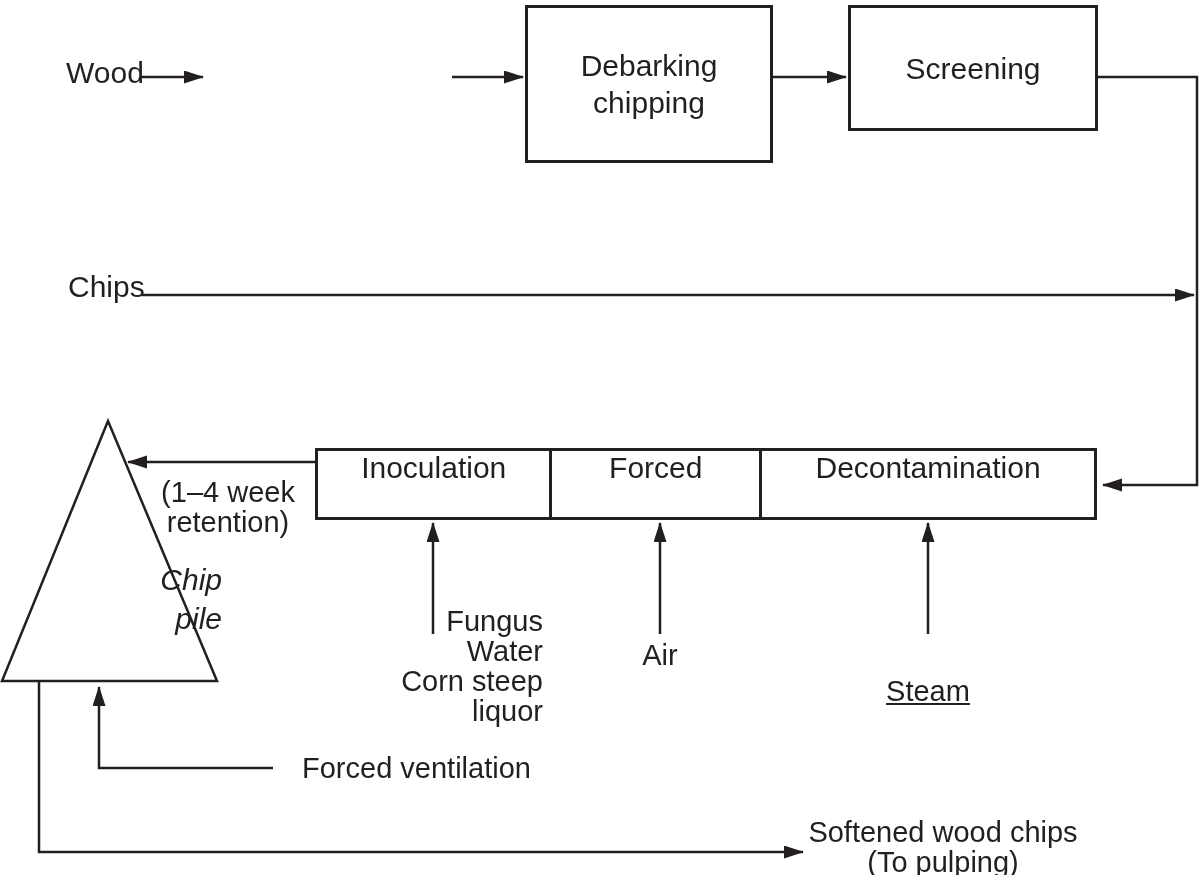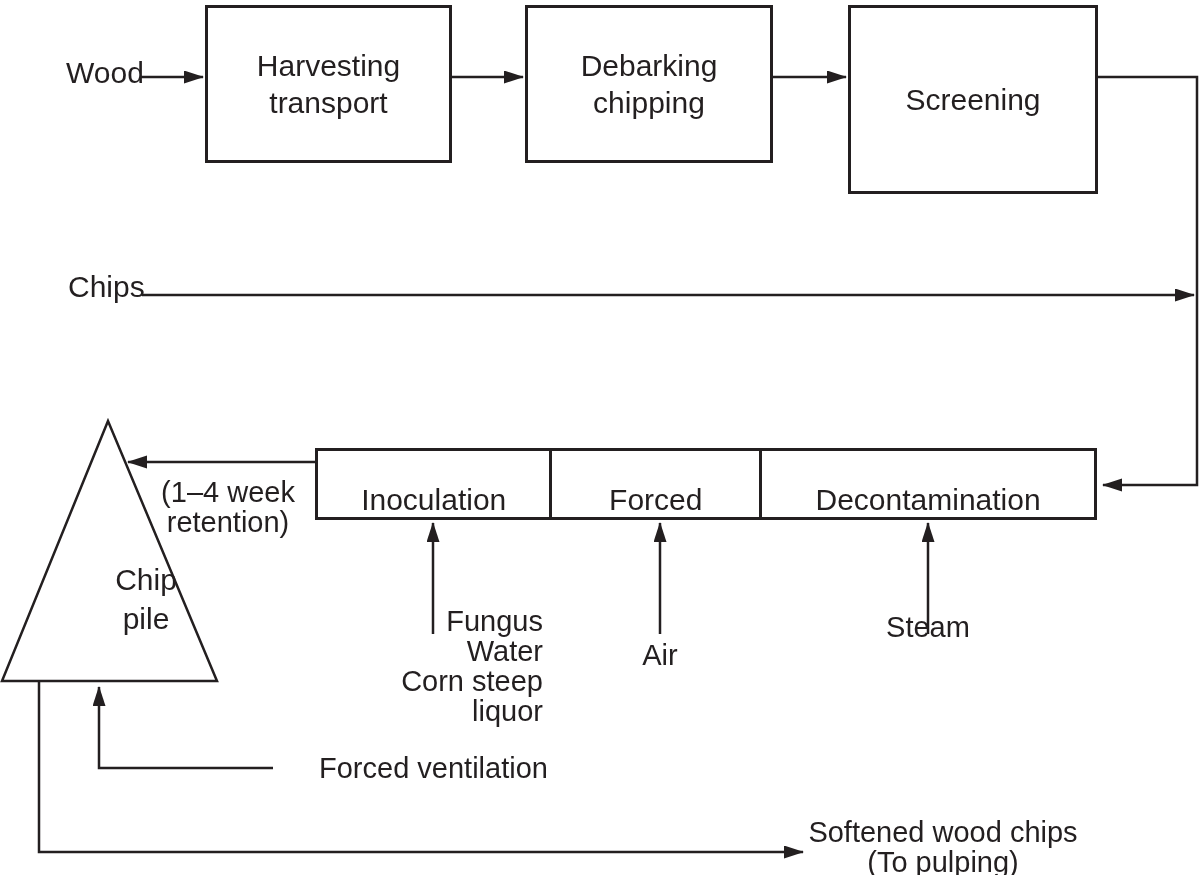--- a/index.html
+++ b/index.html
@@ -43,21 +43,21 @@
     top: 448px;
     width: 782px;
     height: 72px;
     border: 3px solid #231f20;
     background: #ffffff;
     display: flex;
   }
   .pcell {
     box-sizing: border-box;
     display: flex;
-    align-items: flex-end;
+    align-items: flex-start;
     justify-content: center;
     font-size: 30px;
   }
   .pcell + .pcell {
     border-left: 3px solid #231f20;
   }
   .lbl {
     position: absolute;
     font-size: 30px;
     line-height: 36px;
@@ -65,21 +65,20 @@
     margin-left: 38px;
   }
   .note {
     position: absolute;
     font-size: 29px;
     line-height: 30px;
     text-align: center;
   }
   .note.left {
     text-align: left;
-    margin-left: 17px;
   }
 </style>
 </head>
 <body>
 
 <div class="canvas">
 
   <svg class="wires" viewBox="0 0 1204 875">
     <defs>
       <marker id="ah" markerUnits="userSpaceOnUse" markerWidth="22" markerHeight="15" refX="19" refY="6.5" orient="auto">
@@ -95,64 +94,60 @@
     <path d="M315,462 H128" stroke="#231f20" stroke-width="2.5" fill="none" marker-end="url(#ah)"></path>
     <path d="M433,634 V523" stroke="#231f20" stroke-width="2.5" fill="none" marker-end="url(#ah)"></path>
     <path d="M660,634 V523" stroke="#231f20" stroke-width="2.5" fill="none" marker-end="url(#ah)"></path>
     <path d="M928,634 V523" stroke="#231f20" stroke-width="2.5" fill="none" marker-end="url(#ah)"></path>
     <path d="M273,768 H99 V687" stroke="#231f20" stroke-width="2.5" fill="none" marker-end="url(#ah)"></path>
     <path d="M39,680 V852 H803" stroke="#231f20" stroke-width="2.5" fill="none" marker-end="url(#ah)"></path>
 
     <polygon points="108,421 2,681 217,681" fill="#ffffff" stroke="#231f20" stroke-width="2.5"></polygon>
   </svg>
 
-  <div class="box" style="left:205px; top:5px; width:247px; height:158px;">
-    <span>Harvesting</span>
-    <span>transport</span>
-  </div>
   <div class="box" style="left:525px; top:5px; width:248px; height:158px;">
     <span>Debarking</span>
     <span>chipping</span>
   </div>
-  <div class="box" style="left:848px; top:5px; width:250px; height:189px;">
+  <div class="box" style="left:848px; top:5px; width:250px; height:126px;">
     <span>Screening</span>
   </div>
 
   <div class="prow">
     <div class="pcell" style="flex:235 0 0;">
       <span>Inoculation</span>
     </div>
     <div class="pcell" style="flex:210 0 0;">
       <span>Forced</span>
     </div>
     <div class="pcell" style="flex:337 0 0;">
       <span>Decontamination</span>
     </div>
   </div>
 
   <div class="lbl" style="left:28px; top:55px;">Wood</div>
   <div class="lbl" style="left:30px; top:269px;">Chips</div>
 
-  <div class="lbl" style="left:48px; top:560px; width:120px; text-align:center; line-height:39px;">
+  <div class="lbl" style="left:64px; top:560px; width:120px; text-align:right; line-height:39px;font-style:italic;">
     <div>Chip</div>
     <div>pile</div>
   </div>
 
   <div class="note" style="left:160px; top:477px; width:136px;">
     <div>(1–4 week</div>
     <div>retention)</div>
   </div>
 
   <div class="note" style="left:323px; top:606px; width:220px;text-align:right;">
     <div>Fungus</div>
     <div>Water</div>
     <div>Corn steep liquor</div>
   </div>
   <div class="note" style="left:610px; top:640px; width:100px;">Air</div>
-  <div class="note" style="left:868px; top:612px; width:120px;">Steam</div>
+  <div class="note" style="left:868px; top:676px; width:120px;text-decoration:underline;">Steam</div>
 
   <div class="note left" style="left:302px; top:753px;">Forced ventilation</div>
 
   <div class="note" style="left:793px; top:817px; width:300px;">
     <div>Softened wood chips</div>
     <div>(To pulping)</div>
   </div>
 
 </div>
 

